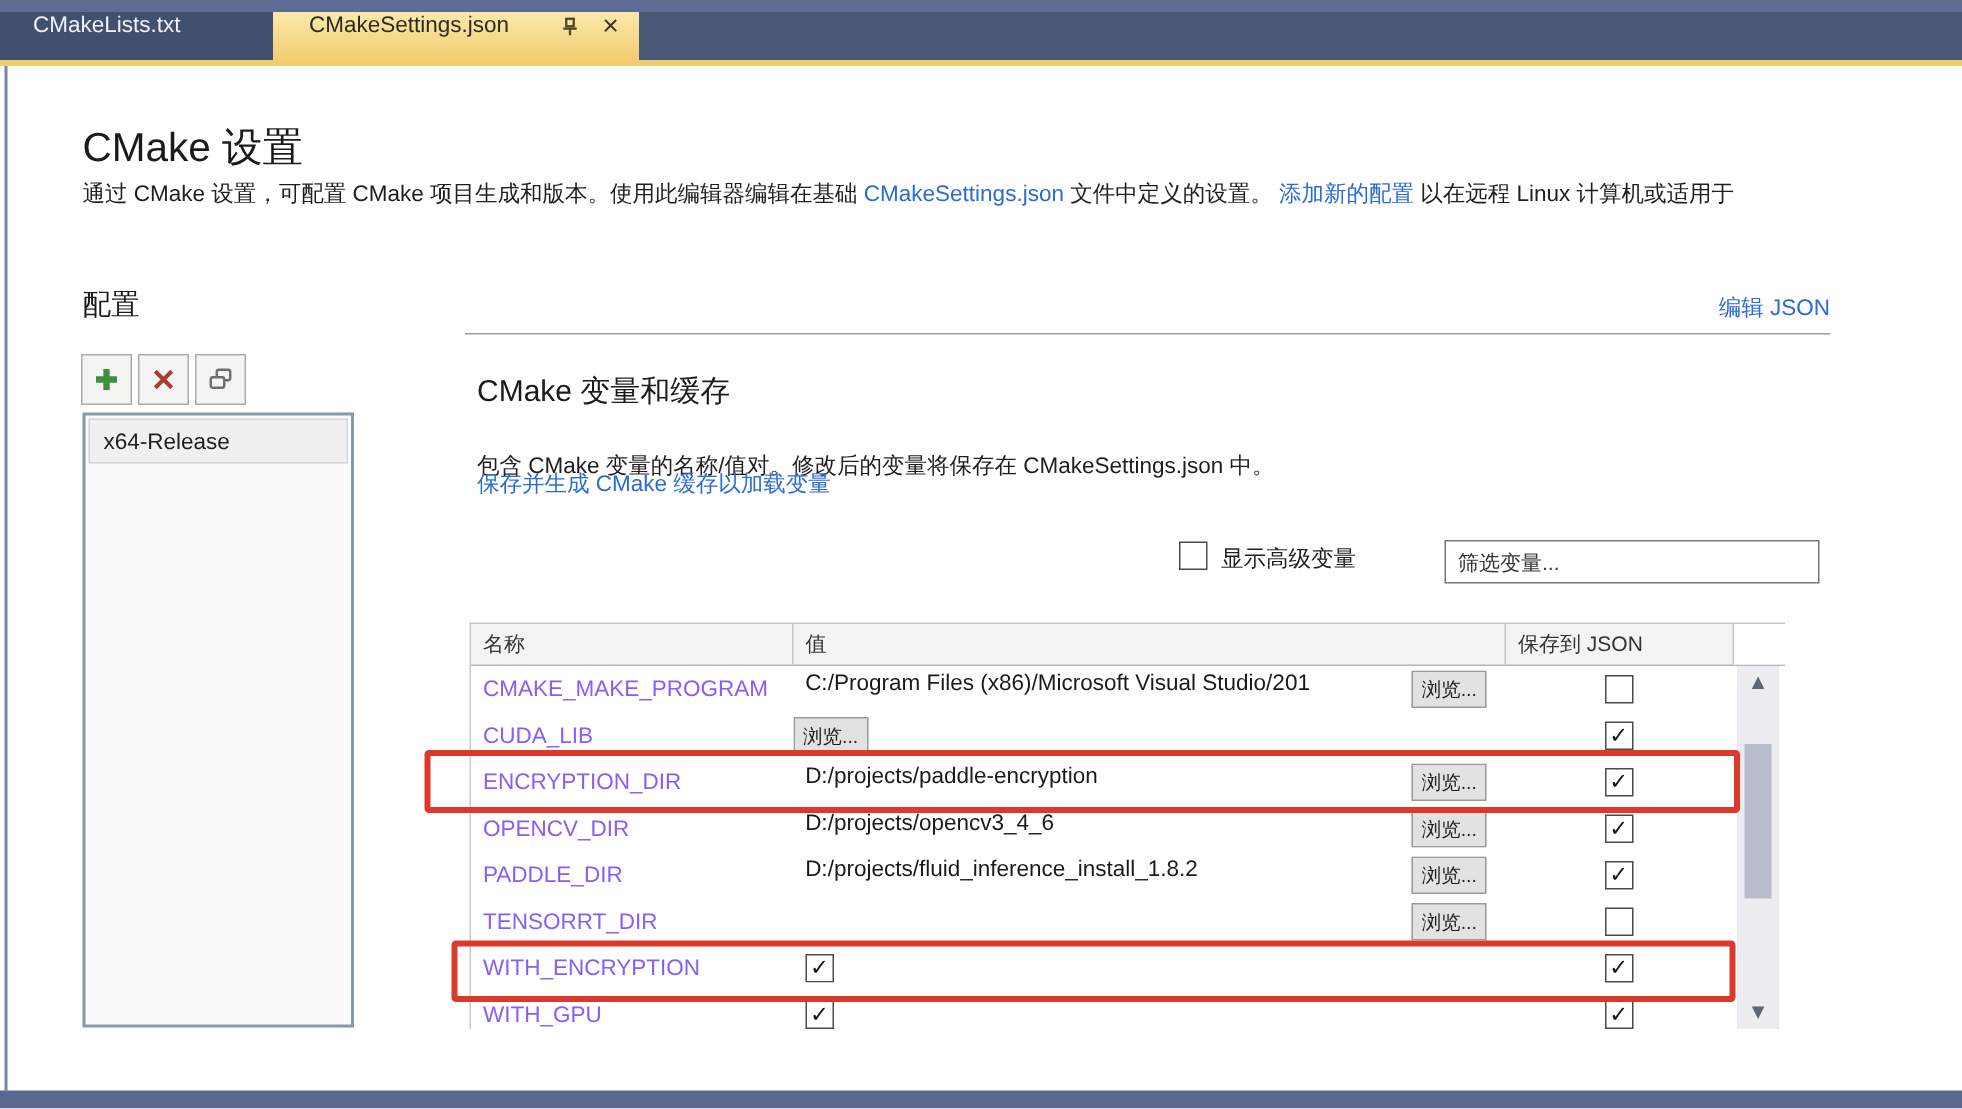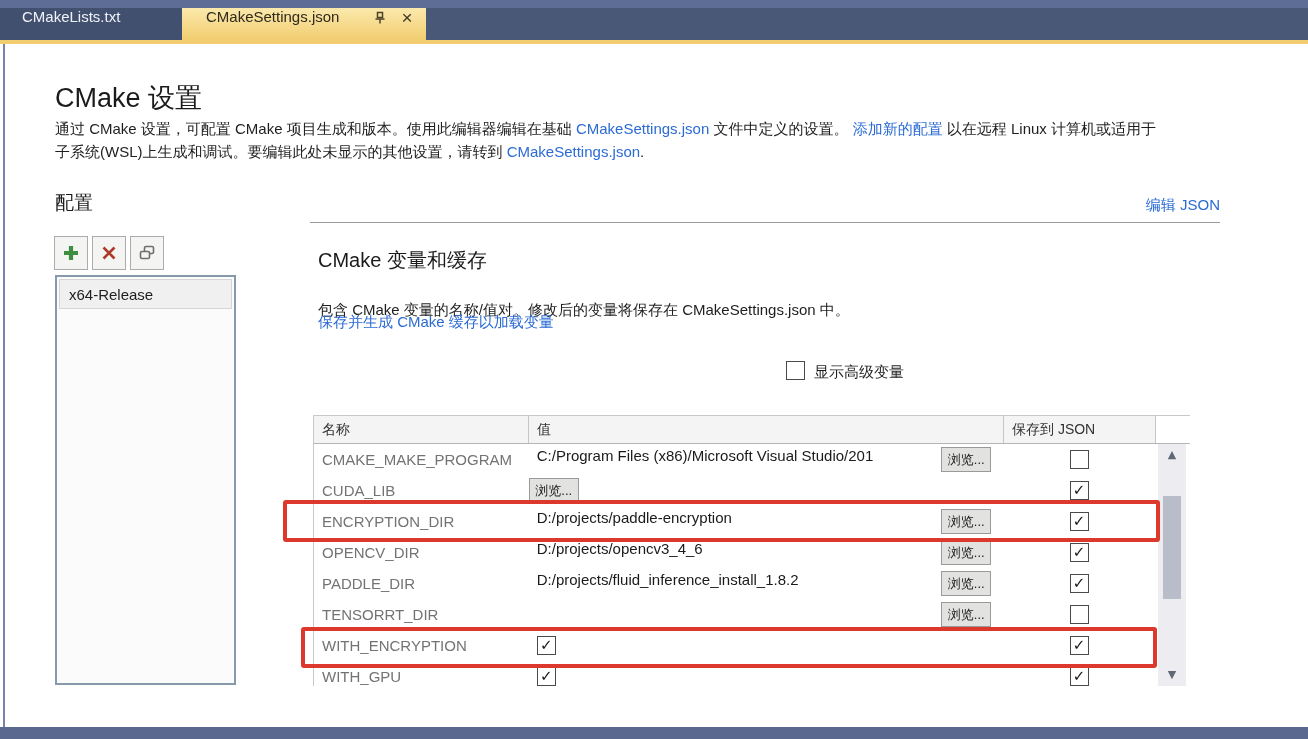--- a/index.html
+++ b/index.html
@@ -64,21 +64,21 @@
   
   .vtable { position:absolute; left:313px; top:371px; width:877px; height:271px;
     border-left:1px solid #C8C8C8; border-top:1px solid #C8C8C8; overflow:hidden; background:#fff; }
   .thead { display:flex; height:28px; background:#F4F4F4; border-bottom:1px solid #B5B5B5; font-size:14px; color:#333; }
   .th { display:flex; align-items:center; padding-left:8px; border-right:1px solid #C6C6C6; }
   .th-name  { width:215px; }
   .th-value { width:475px; }
   .th-saved { width:152px; }
   .th-scroll{ width:34px; border-right:none; background:#fff; }
   .trow { display:flex; align-items:center; height:31px; padding-right:35px; font-size:15px; background:#fff; }
-  .c-name { width:215px; padding-left:8px; white-space:nowrap; overflow:hidden; color:#737373; }
+  .c-name { width:215px; padding-left:8px; white-space:nowrap; overflow:hidden; color:#8b5cf6; }
   .c-value { width:475px; display:flex; overflow:hidden; }
   .c-value .vtext { flex:1; white-space:nowrap; overflow:hidden; color:#1A1A1A; padding-left:8px; }
   .c-value .vcb { margin-left:8px; }
   .browse-btn { flex:none; width:50px; height:25px; margin-right:12px; background:#E2E2E0;
     border:1px solid #9A9A9A; font-size:13px; color:#1E1E1E; cursor:pointer; line-height:1;
     font-family:"Liberation Sans","DejaVu Sans",sans-serif; }
   .c-saved { width:152px; display:flex; justify-content:center; }
 
   
   .scrollbar { position:absolute; right:4px; top:28px; bottom:0; width:28px; background:#EDEDF1; }
@@ -117,21 +117,20 @@
       </span>
       <span class="tab-close">×</span>
     </div>
   </div>
   <div class="active-strip"></div>
 
   <div class="doc">
     <h1 class="page-title">CMake 设置</h1>
 
     <p class="intro-line intro-1"><span>通过 CMake 设置，可配置 CMake 项目生成和版本。使用此编辑器编辑在基础 </span><a class="link">CMakeSettings.json</a><span> 文件中定义的设置。 </span><a class="link">添加新的配置</a><span> 以在远程 Linux 计算机或适用于</span></p>
-    <p class="intro-line intro-2"><span>子系统(WSL)上生成和调试。要编辑此处未显示的其他设置，请转到 </span><a class="link">CMakeSettings.json</a><span>.</span></p>
 
     <h2 class="config-heading">配置</h2>
     <a class="link edit-json">编辑 JSON</a>
     <div class="divider"></div>
 
     <div class="toolbar">
       <button class="tool-btn">
         <span>
           <svg width="18" height="18" viewBox="0 0 18 18">
             <path d="M9 2v14M2 9h14" stroke="#3E8E41" stroke-width="4.2"></path>
@@ -159,20 +158,21 @@
         <div class="list-item">x64-Release</div>
       </div>
 
     <h2 class="vars-heading">CMake 变量和缓存</h2>
     <p class="vars-desc">包含 CMake 变量的名称/值对。修改后的变量将保存在 CMakeSettings.json 中。</p>
     <a class="link vars-link">保存并生成 CMake 缓存以加载变量</a>
 
     <div class="filter-row">
       <span class="cb adv-cb"></span>
       <span class="adv-label">显示高级变量</span>
+      <input class="filter-input" type="text" placeholder="筛选变量..." style="">
     </div>
 
     <div class="vtable">
       <div class="thead">
         <div class="th th-name">名称</div>
         <div class="th th-value">值</div>
         <div class="th th-saved">保存到 JSON</div>
         <div class="th th-scroll"></div>
       </div>
       <div>

